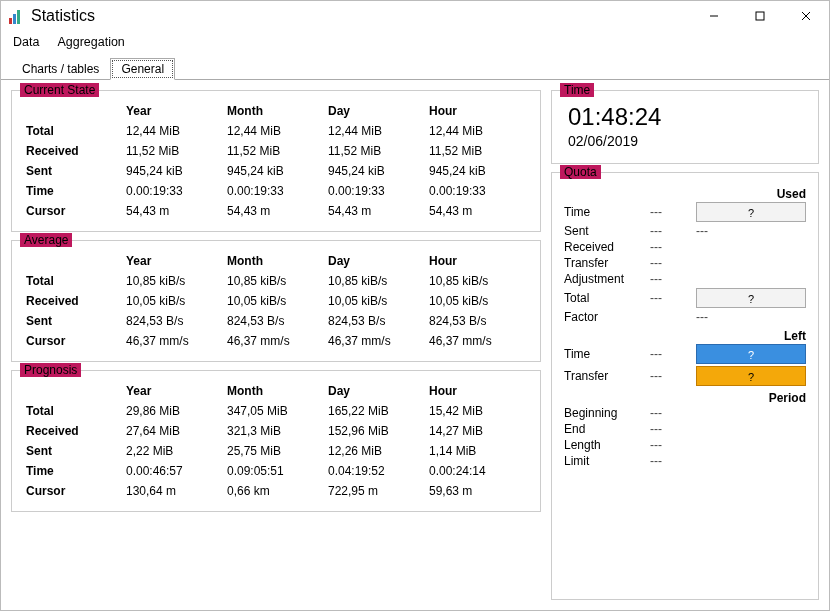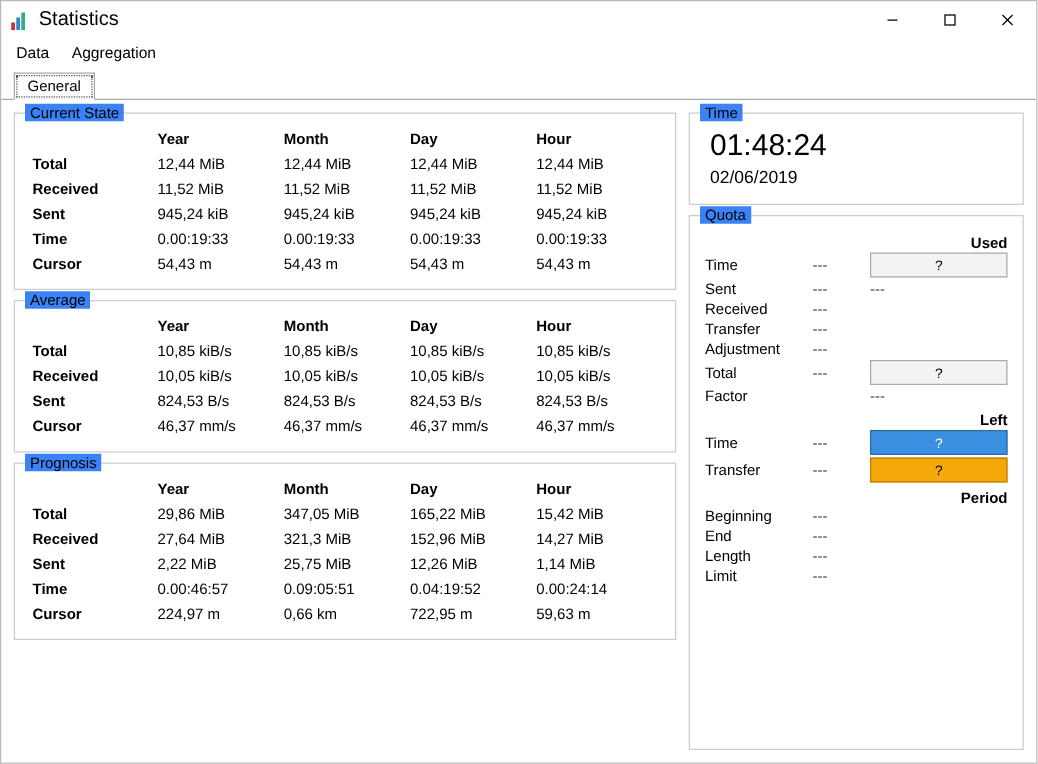--- a/index.html
+++ b/index.html
@@ -74,21 +74,21 @@
   .leftcol { flex: 0 0 530px; display:flex; flex-direction:column; gap:8px; }
   .rightcol { flex:1; display:flex; flex-direction:column; gap:8px; }
   .group {
     border:1px solid #ccc;
     padding: 10px 12px 10px 12px;
     position:relative;
   }
   .group-title {
     position:absolute;
     top:-8px; left:8px;
-    background:#3b82f6;
+    background:#be185d;
     padding:0 4px;
     font-size:12px;
   }
   .stattable {
     width:100%;
     border-collapse:collapse;
     table-layout:fixed;
   }
   .stattable th, .stattable td {
     text-align:left;
@@ -156,20 +156,21 @@
       </svg>
   </div>
 </div>
 
 <div class="menubar">
   <span>Data</span>
   <span>Aggregation</span>
 </div>
 
 <div class="tabrow">
+  <div class="tab">Charts / tables</div>
   <div class="tab active">General</div>
 </div>
 
 <div class="content">
   <div class="leftcol">
 
     <div class="group">
       <span class="group-title">Current State</span>
       <table class="stattable">
         <colgroup>
@@ -317,21 +318,21 @@
             </tr>
         <tr>
               <td class="first">Time</td>
               <td>0.00:46:57</td>
               <td>0.09:05:51</td>
               <td>0.04:19:52</td>
               <td>0.00:24:14</td>
             </tr>
         <tr>
               <td class="first">Cursor</td>
-              <td>224,97 m</td>
+              <td>130,64 m</td>
               <td>0,66 km</td>
               <td>722,95 m</td>
               <td>59,63 m</td>
             </tr>
       </tbody>
         </table>
     </div>
 
   </div>
 

